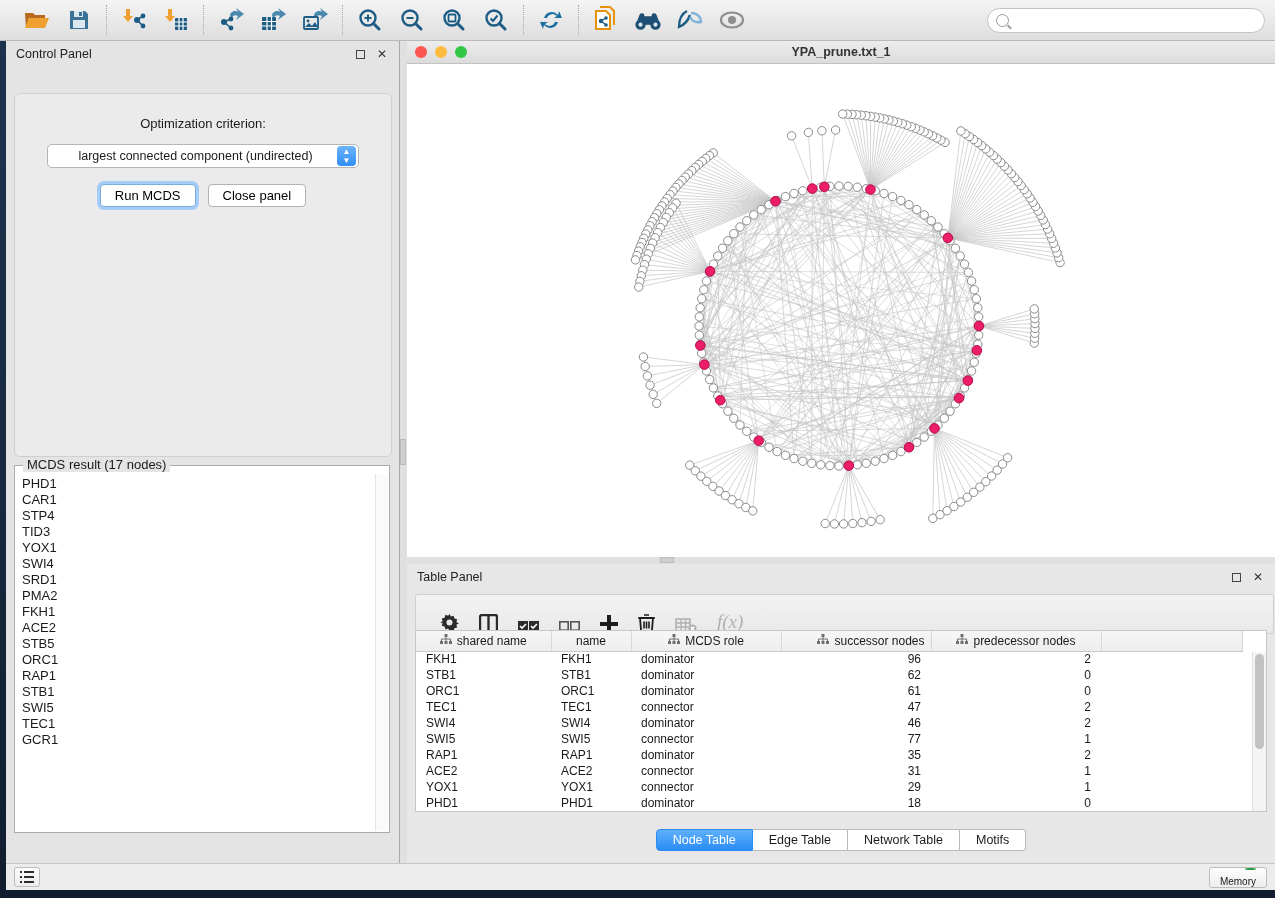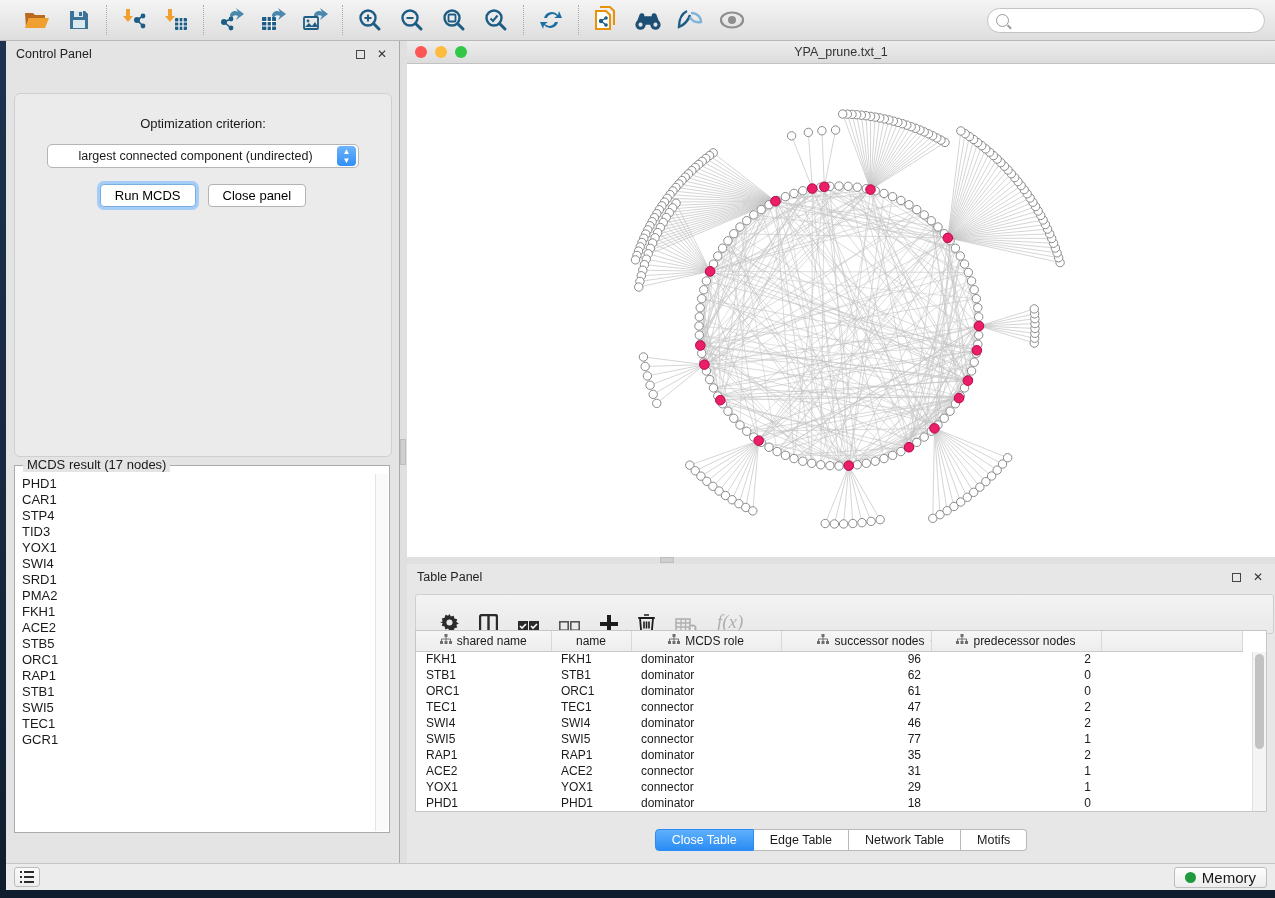--- a/index.html
+++ b/index.html
@@ -61,21 +61,21 @@
   .gb-scroll { position:absolute; right:1px; top:8px; width:13px; bottom:1px; background:#fafafa; border-left:1px solid #e4e4e4; }
 
   
   .vsplit { position:absolute; left:394px; top:0; width:7px; height:822px; background:#e0e0e0; }
   .vsplit .handle, .hsplit .handle { position:absolute; background:#cfcfcf; border:1px solid #bdbdbd; }
   .vsplit .handle { left:0; top:398px; width:6px; height:26px; }
   .hsplit { position:absolute; left:401px; top:516px; width:868px; height:7px; background:#e0e0e0; }
   .hsplit .handle { left:253px; top:0; width:14px; height:6px; }
 
   
-  .netwin { position:absolute; left:401px; top:0; width:868px; height:516px; background:#fff; }
+  .netwin { position:absolute; left:401px; top:0; width:868px; height:516px; background:#fff;font-weight:bold; }
   .net-titlebar { height:23px; background:linear-gradient(#ededed,#dcdcdc); border-bottom:1px solid #c2c2c2;
     display:flex; align-items:center; padding:0 8px; position:relative; }
   .tl { width:12px; height:12px; border-radius:50%; margin-right:8px; }
   .net-title { position:absolute; left:0; right:0; text-align:center; font-size:12.5px; color:#333; }
   .net-canvas { position:relative; width:100%; height:492px; background:#fff; }
 
   
   .tpanel { position:absolute; left:401px; top:523px; width:868px; height:299px; background:#e7e7e7; }
   .tp-toolbar { margin:4px 1px 0 8px; height:40px; background:linear-gradient(#f3f3f3,#e9e9e9);
     border:1px solid #cfcfcf; border-radius:3px; display:flex; align-items:flex-end; gap:20px; padding:0 24px; }
@@ -93,21 +93,21 @@
 
   .tp-tabs { position:absolute; left:0; right:0; top:255px; display:flex; justify-content:center; }
   .tp-tabs .seg { padding:3px 16px; }
 
   
   .statusbar { position:absolute; left:0; bottom:0; width:100%; height:27px; background:#ececec;
     border-top:1px solid #c6c6c6; display:flex; align-items:center; padding:0 8px; }
   .list-btn { width:26px; height:20px; background:linear-gradient(#fbfbfb,#ededed); border:1px solid #bdbdbd;
     border-radius:3px; display:flex; align-items:center; justify-content:center; cursor:pointer; }
   .mem-btn { margin-left:auto; height:21px; background:linear-gradient(#fdfdfd,#ededed); border:1px solid #bdbdbd;
-    border-radius:3px; display:flex; align-items:center; gap:6px; padding:0 10px; font-size:15px; cursor:pointer; }
+    border-radius:3px; display:flex; align-items:flex-end; gap:6px; padding:0 10px; font-size:10px; cursor:pointer;flex-direction:column; }
   .mem-dot { width:11px; height:11px; border-radius:50%; }
 </style>
 </head>
 <body>
 
 <div class="toolbar">
   <div class="tb-group">
     <span class="tb-btn">
       <svg width="26" height="22" viewBox="0 0 26 22">
           <path d="M1 4 h8 l2 2 h10 v3 H5 L2 19 Z" fill="#b86a1f"></path>
@@ -1277,21 +1277,21 @@
               <td></td>
             </tr>
           </tbody>
       </table>
       <div class="tscroll">
           <div class="thumb"></div>
         </div>
     </div>
 
     <div class="tp-tabs seg-tabs" id="tp-tabs">
-        <span class="seg active">Close Table</span>
+        <span class="seg active">Node Table</span>
         <span class="seg">Edge Table</span>
         <span class="seg">Network Table</span>
         <span class="seg">Motifs</span>
       </div>
   </div>
 
   <div class="statusbar">
     <span class="list-btn">
       <svg width="14" height="12" viewBox="0 0 14 12">
           <g fill="#2b2b2b">

